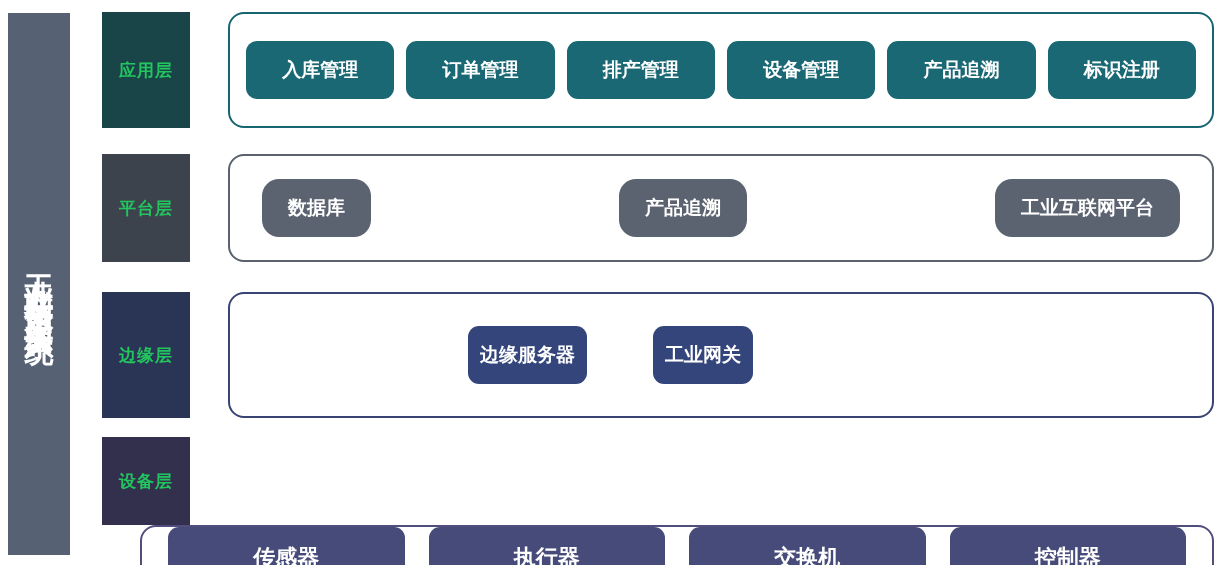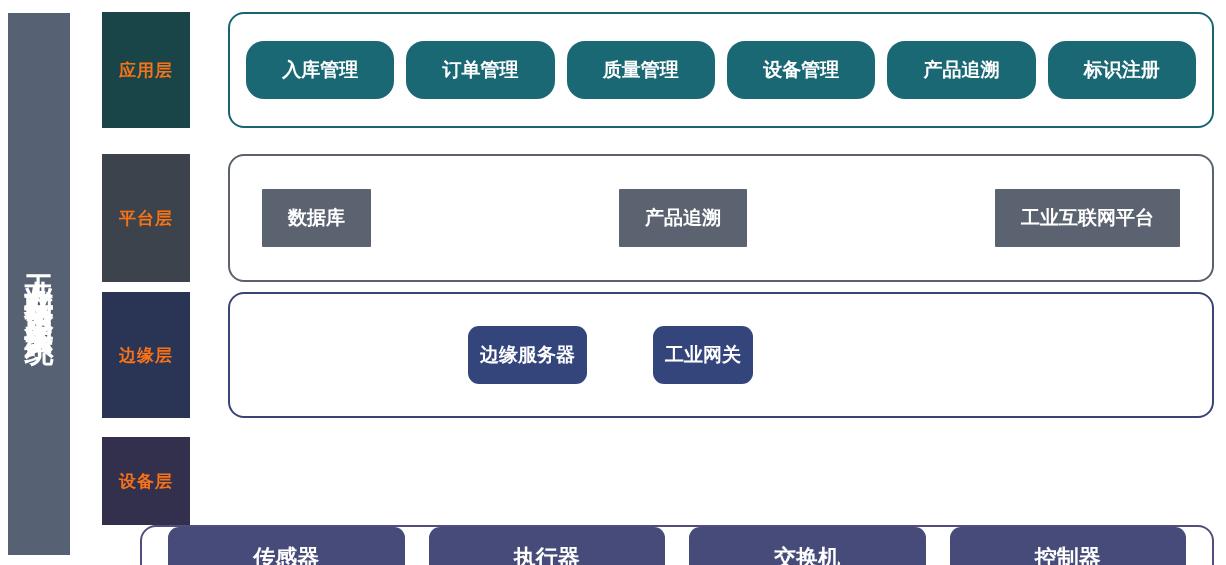--- a/index.html
+++ b/index.html
@@ -47,32 +47,32 @@
 
   
   .layer-row {
     position: absolute;
     left: 102px;
     right: 12px;
     display: flex;
     align-items: stretch;
   }
   .row-app   { top: 12px;  height: 116px; }
-  .row-plat  { top: 154px; height: 128px; }
+  .row-plat  { top: 154px; height: 108px; }
   .row-edge  { top: 292px; height: 126px; }
   .row-dev   { top: 437px; height: 118px; flex-direction: column; }
 
   
   .layer-label {
     flex: 0 0 88px;
     width: 88px;
     display: flex;
     align-items: center;
     justify-content: center;
-    color: #f97316;
+    color: #22c55e;
     font-size: 17px;
     font-weight: bold;
     letter-spacing: 1px;
     box-sizing: border-box;
   }
   .row-app  .layer-label { background: #194549; }
   .row-plat .layer-label { background: #3d434c; }
   .row-edge .layer-label { background: #2a3455; text-align: right; }
   .row-dev  .layer-label { background: #33304e; }
 
@@ -107,31 +107,31 @@
     font-weight: bold;
     white-space: nowrap;
     box-sizing: border-box;
     text-align: center;
   }
 
   
   .row-app .pill-strip { padding: 0 16px; gap: 12px; }
   .row-app .pill {
     background: #196874;
-    border-radius: 18px;
+    border-radius: 11px;
     height: 58px;
     flex: 1 1 0;
     font-size: 19px;
   }
 
   
   .row-plat .pill-strip { padding: 0 32px; justify-content: space-between; }
   .row-plat .pill {
     background: #5b6371;
-    border-radius: 1px;
+    border-radius: 17px;
     height: 58px;
     font-size: 19px;
     padding: 0 26px;
   }
 
   
   .row-edge .pill-strip { padding: 0 32px; gap: 66px; justify-content: flex-start; padding-left: 238px; }
   .row-edge .pill {
     background: #34457c;
     border-radius: 11px;
@@ -160,21 +160,21 @@
   </div>
 
   <div class="layer-row row-app">
     <div class="layer-label">
       <span>应用层</span>
     </div>
     <div class="layer-box">
       <div class="pill-strip">
         <div class="pill">入库管理</div>
         <div class="pill">订单管理</div>
-        <div class="pill">质量管理</div>
+        <div class="pill">排产管理</div>
         <div class="pill">设备管理</div>
         <div class="pill">产品追溯</div>
         <div class="pill">标识注册</div>
       </div>
     </div>
   </div>
 
   <div class="layer-row row-plat">
     <div class="layer-label">
       <span>平台层</span>

